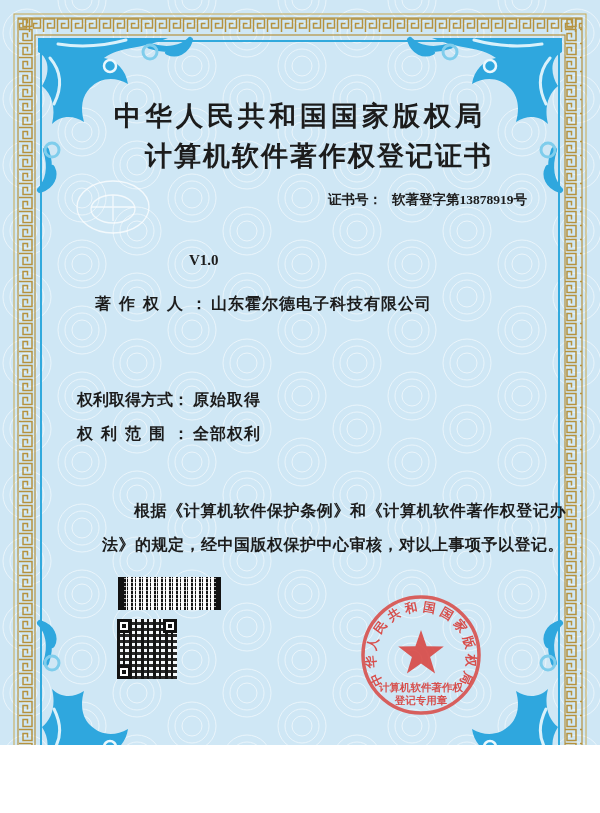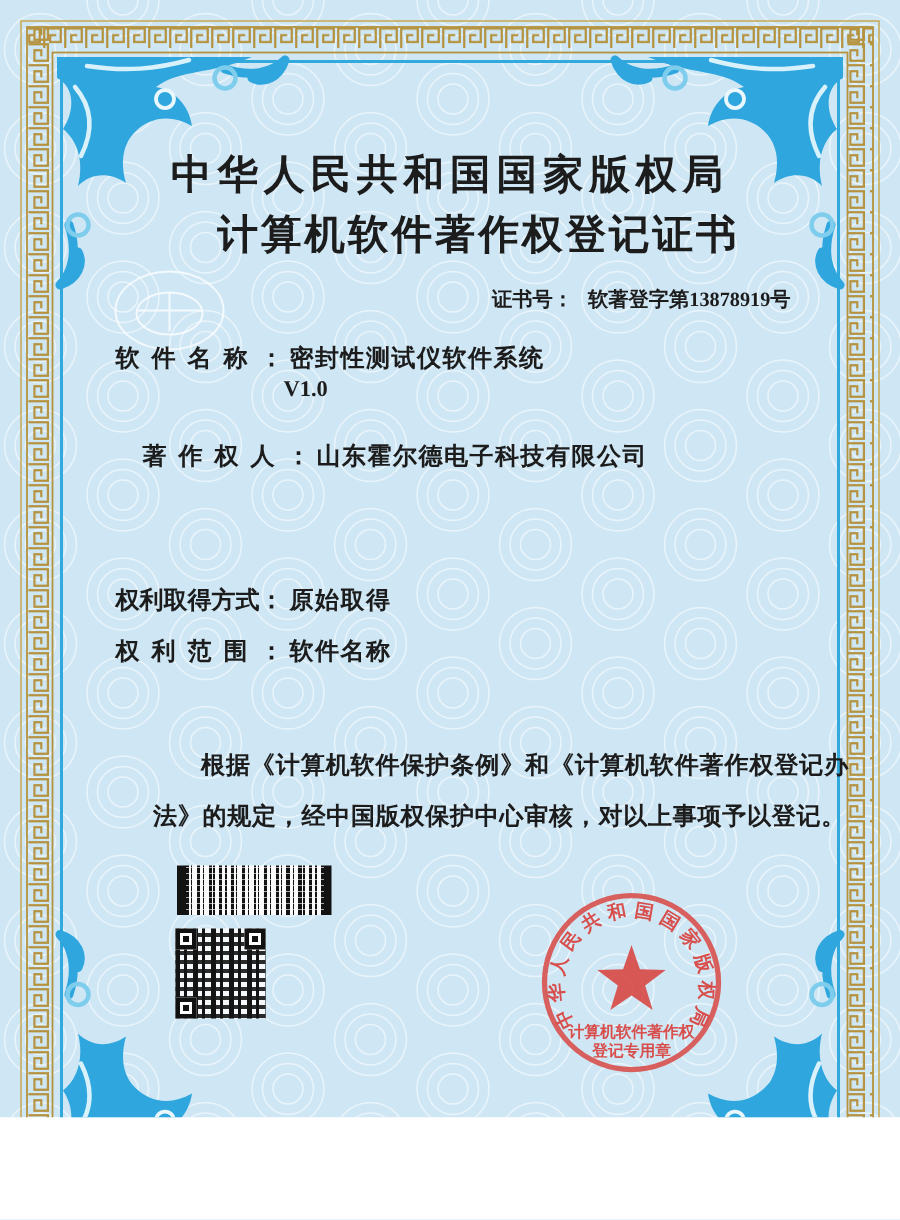--- a/index.html
+++ b/index.html
@@ -94,39 +94,35 @@
     <use href="#cornerOrn" transform="translate(600,813) scale(-1,-1)"></use>
   </svg>
 
   <div class="layer title1">中华人民共和国国家版权局</div>
   <div class="layer title2">计算机软件著作权登记证书</div>
 
   <div class="layer certno">
     <span class="lbl">证书号：</span><span>软著登字第13878919号</span>
   </div>
 
-  <div class="layer field f0">
-    <span class="flabel">软件名称：</span>
-    <span class="fvalue">密封性测试仪软件系统</span>
-  </div>
   <div class="layer f0b">V1.0</div>
 
   <div class="layer field f1">
     <span class="flabel">著作权人：</span>
     <span class="fvalue">山东霍尔德电子科技有限公司</span>
   </div>
 
   <div class="layer field f2">
     <span class="flabel">权利取得方式：</span>
     <span class="fvalue">原始取得</span>
   </div>
 
   <div class="layer field f3">
     <span class="flabel">权利范围：</span>
-    <span class="fvalue">软件名称</span>
+    <span class="fvalue">全部权利</span>
   </div>
 
 
   <div class="layer statement">根据《计算机软件保护条例》和《计算机软件著作权登记办法》的规定，经中国版权保护中心审核，对以上事项予以登记。</div>
 
   <div class="layer barcode"></div>
   <div class="layer qr">
     <div class="qr-finder qf-tl">
         <div class="qr-dot"></div>
       </div>

